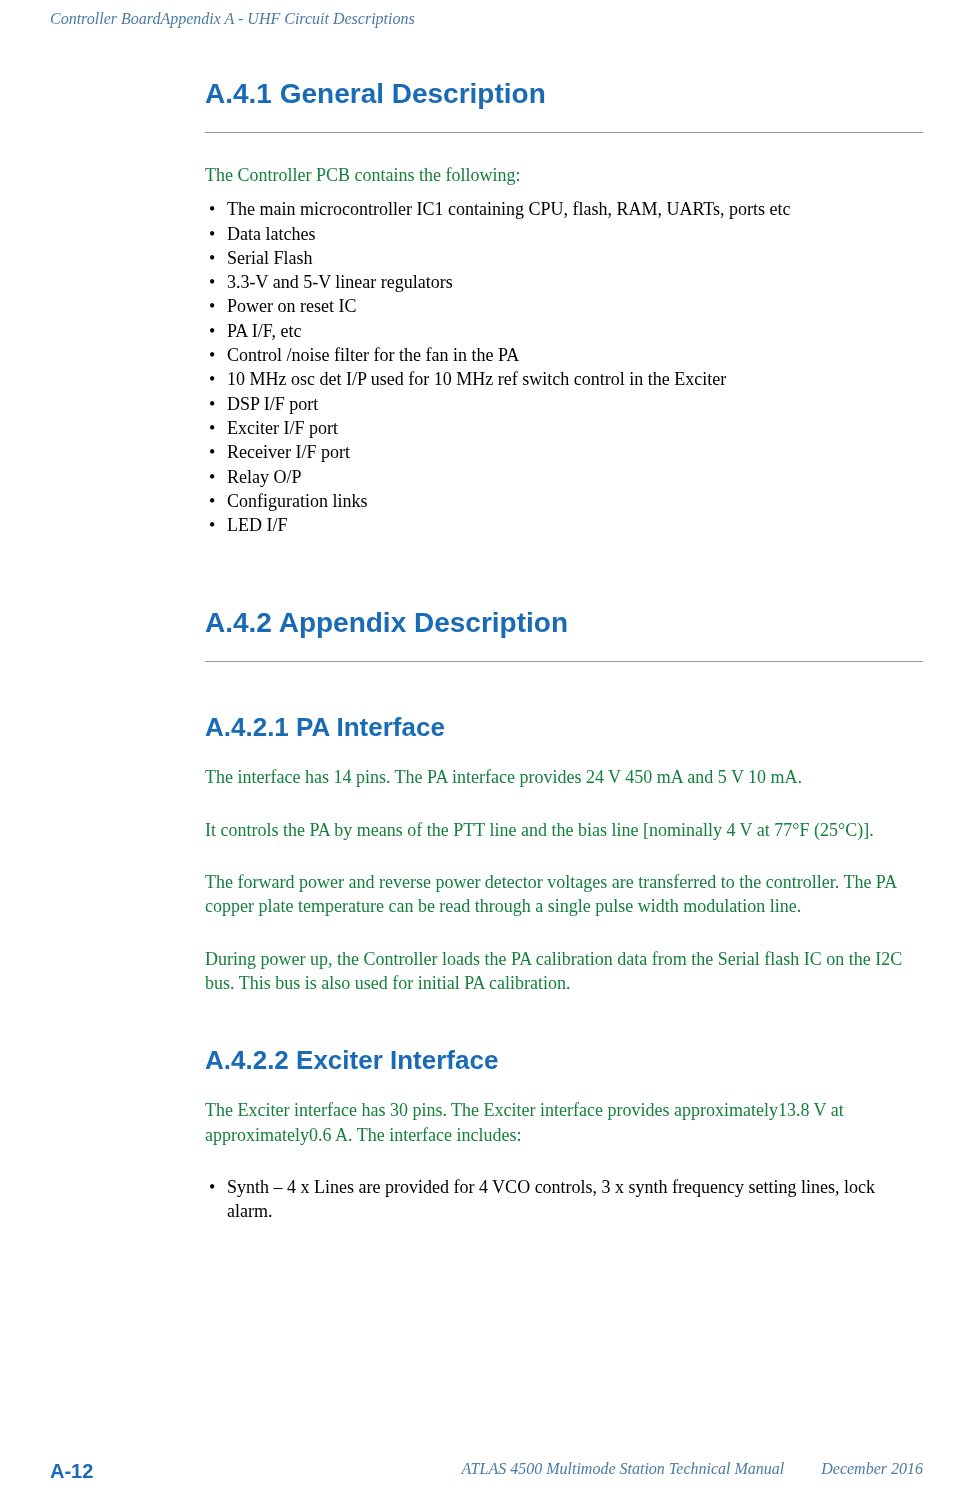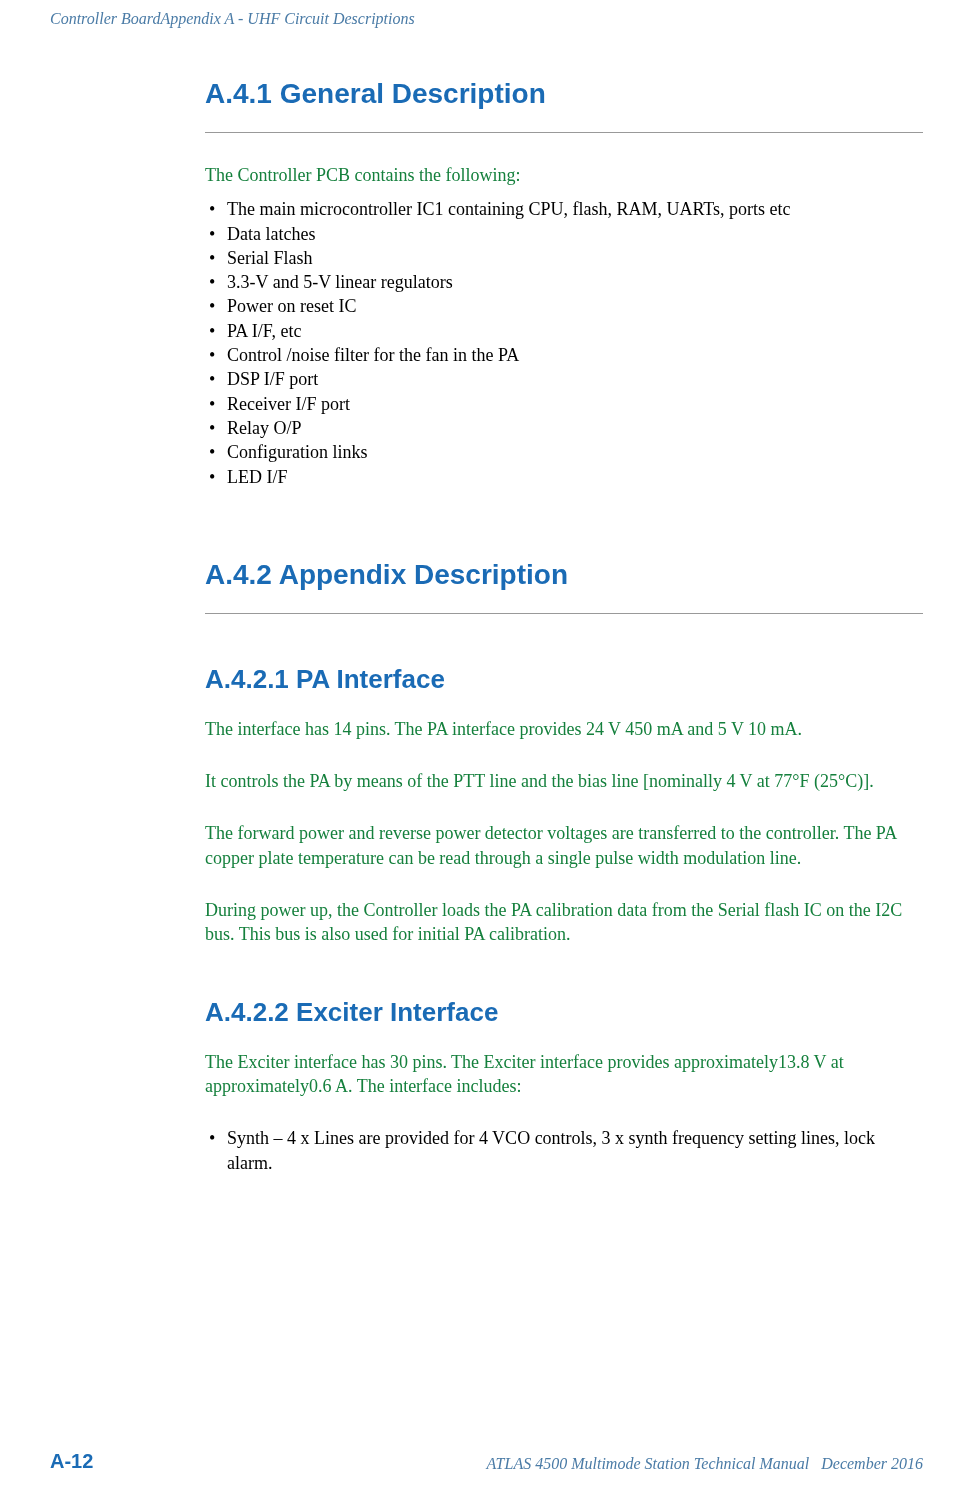--- a/index.html
+++ b/index.html
@@ -64,40 +64,40 @@
     .bullet-list li::before {
       content: "•";
       position: absolute;
       left: 4px;
     }
     .para-gap {
       height: 18px;
     }
     .footer {
       position: absolute;
-      bottom: 26px;
+      bottom: 16px;
       left: 50px;
       right: 50px;
       display: flex;
       justify-content: space-between;
-      align-items: flex-end;
+      align-items: flex-start;
       font-style: italic;
       color: #4a7ba6;
       font-size: 16px;
     }
     .page-num {
       font-family: Arial, Helvetica, sans-serif;
       font-weight: bold;
       font-style: normal;
       font-size: 20px;
       color: #1a6bb5;
     }
     .footer-right {
       display: flex;
-      gap: 12px;
+      gap: 37px;
       font-family: Liberation Serif, serif;
     }
     .section-gap {
       height: 60px;
     }
   </style>
 </head>
 <body>
 
 <div class="header">
@@ -110,21 +110,23 @@
 <p class="body-text">The Controller PCB contains the following:</p>
 
 <ul class="bullet-list">
   <li>The main microcontroller IC1 containing CPU, flash, RAM, UARTs, ports etc</li>
   <li>Data latches</li>
   <li>Serial Flash</li>
   <li>3.3-V and 5-V linear regulators</li>
   <li>Power on reset IC</li>
   <li>PA I/F, etc</li>
   <li>Control /noise filter for the fan in the PA</li>
+  <li>10 MHz osc det I/P used for 10 MHz ref switch control in the Exciter</li>
   <li>DSP I/F port</li>
+  <li>Exciter I/F port</li>
   <li>Receiver I/F port</li>
   <li>Relay O/P</li>
   <li>Configuration links</li>
   <li>LED I/F</li>
 </ul>
 
 <div class="section-gap"></div>
 
 <h2 class="heading-1">A.4.2    Appendix Description</h2>
 

